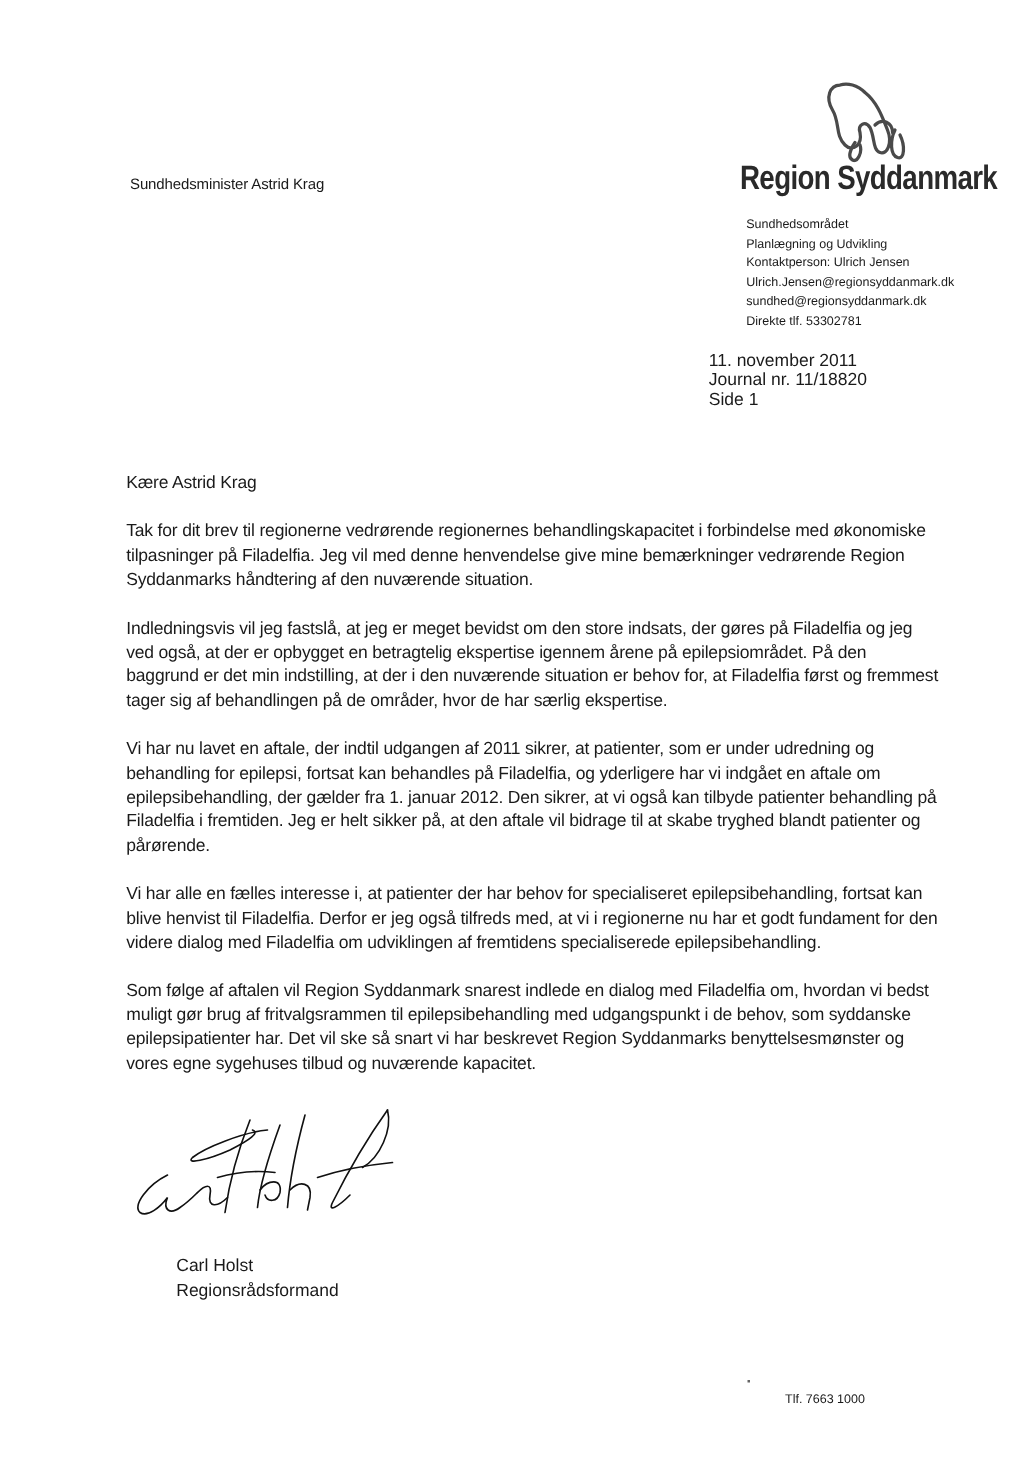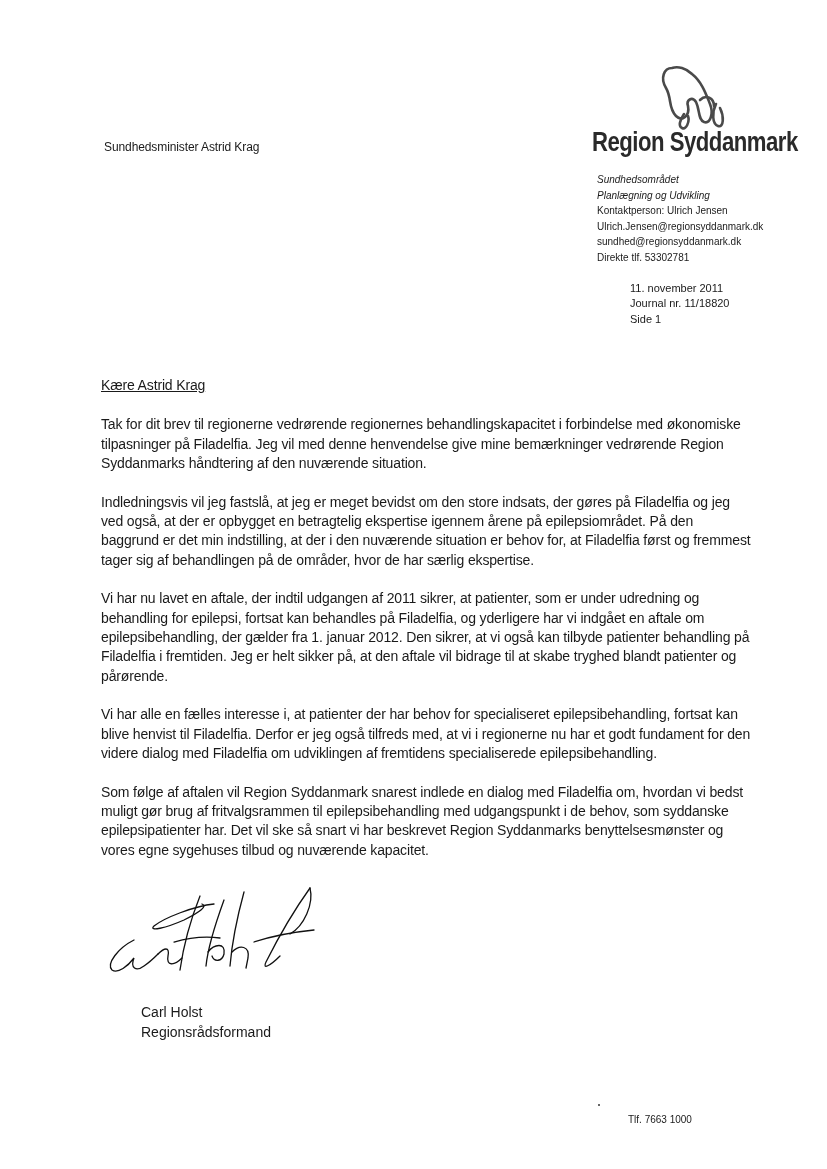--- a/index.html
+++ b/index.html
@@ -9,25 +9,25 @@
   }
   .abs { position: absolute; }
   .recipient { left: 104px; top: 140px; font-size: 12px; letter-spacing: -0.1px; }
   .logo-mark { left: 658px; top: 60px; width: 110px; height: 70px; }
   .logo-text {
     left: 592px; top: 127px; font-size: 27px; font-weight: bold;
     letter-spacing: -0.6px; color: #2a2a2a; transform: scaleX(0.82); transform-origin: left top;
     white-space: nowrap;
   }
   .sender { left: 597px; top: 172px; font-size: 10px; line-height: 15.6px; color: #1a1a1a; }
-  .sender .it { font-style: italic; }
-  .meta { left: 630px; top: 281px; font-size: 11px; line-height: 15.4px; }
+  .sender .it { }
+  .meta { left: 567px; top: 281px; font-size: 14px; line-height: 15.4px; }
   .letter { left: 101px; top: 376px; width: 650px; font-size: 14px; line-height: 19.4px; letter-spacing: -0.15px; }
   .letter p { margin: 0 0 19px 0; }
-  .salutation { margin-bottom: 20px !important; text-decoration: underline; }
+  .salutation { margin-bottom: 20px !important; }
   .sig { left: 104px; top: 882px; width: 220px; height: 100px; }
   .signer { left: 101px; top: 1003px; font-size: 14px; line-height: 19.5px; margin-left: 40px; }
   .footer { left: 628px; top: 1114px; font-size: 10px; }
   .footer-dot { left: 598px; top: 1104px; width: 2px; height: 2px; background: #666; }
 </style>
 </head>
 <body>
 
 <div class="abs recipient">Sundhedsminister Astrid Krag</div>
 

